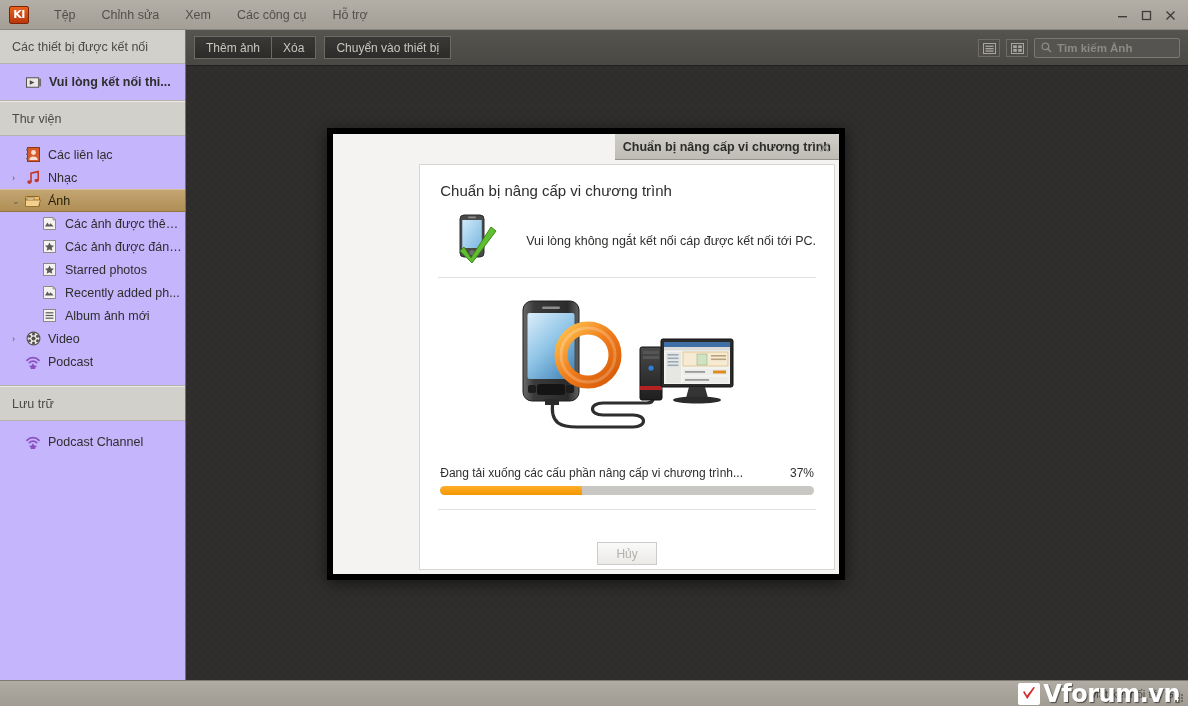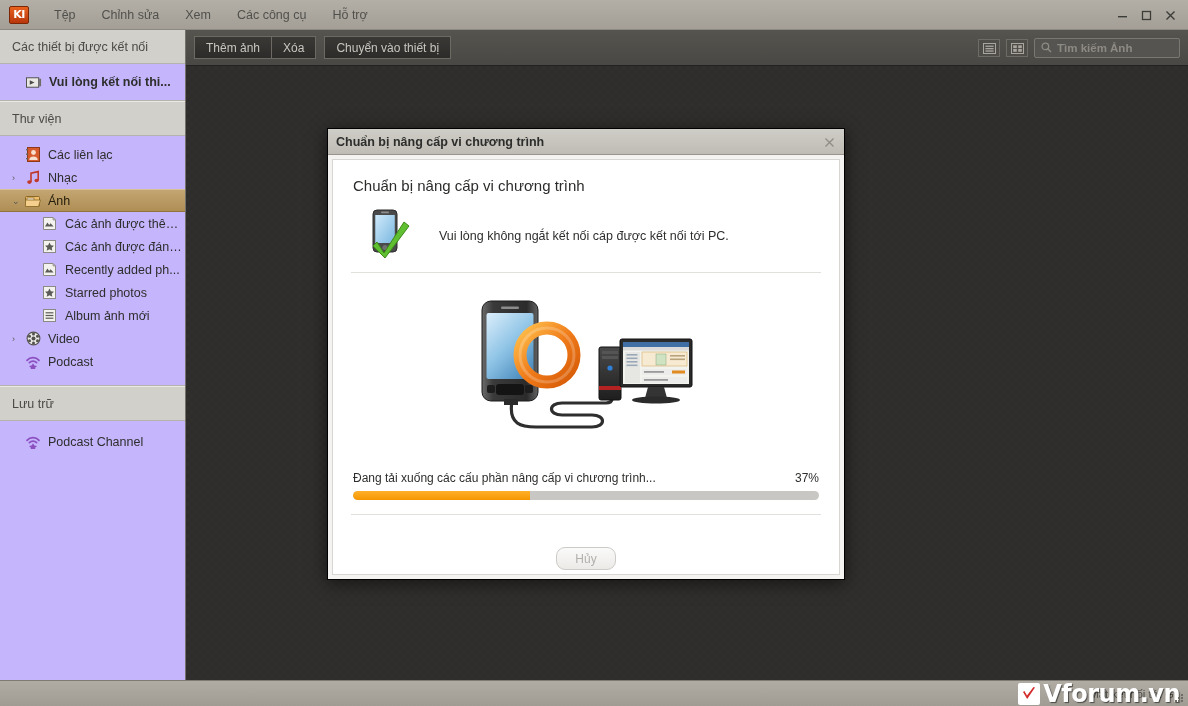--- a/index.html
+++ b/index.html
@@ -195,24 +195,25 @@
     margin-right: 3px;
     display:flex; align-items:center; justify-content:center;
   }
 
   
   .dialog {
     position: absolute;
     left: 327px; top: 128px;
     width: 518px; height: 452px;
     background: #f4f3f1;
-    border: 1px solid #000000;
+    border: 6px solid #000000;
     box-shadow: 0 3px 16px rgba(0,0,0,0.55);
     display: flex; flex-direction: column;
     z-index: 50;
+    align-items: flex-end;
   }
   .dlg-title {
     height: 26px; flex: 0 0 26px;
     background: linear-gradient(to bottom,#cfcdc7 0%, #bfbcb5 100%);
     border-bottom: 1px solid #97948d;
     display: flex; align-items: center;
     padding: 0 8px;
     font-size: 12.5px; font-weight: bold;
     color: #2d2d2b;
     position: relative;
@@ -269,21 +270,21 @@
   .dlg-footer {
     flex: 0 0 60px;
     border-top: 1px solid #e2e0dc;
     margin-top: 14px;
     display: flex; align-items: center; justify-content: center;
   }
   .cancelbtn {
     min-width: 60px; height: 23px;
     background: linear-gradient(to bottom,#fafafa 0%, #eceae7 100%);
     border: 1px solid #cdcbc7;
-    border-radius: 9px;
+    border-radius: 0;
     color: #b2b0ac;
     font-size: 12px;
     display: flex; align-items: center; justify-content: center;
     padding: 0 16px;
     margin-top: 28px;
   }
 </style>
 </head>
 <body>
 
@@ -395,36 +396,36 @@
             <rect x="1.5" y="1.5" width="12" height="12" fill="#f3f2ef" stroke="#8c8a85"></rect>
             <path d="M7.5 3.5 L8.9 6.3 L12 6.7 L9.7 8.8 L10.3 11.8 L7.5 10.3 L4.7 11.8 L5.3 8.8 L3 6.7 L6.1 6.3 Z" fill="#5a5a57"></path>
           </svg>
         </span>
         <span class="lbl">Các ảnh được đánh...</span>
       </div>
 
       <div class="srow child">
         <span class="ico">
           <svg width="15" height="15" viewBox="0 0 15 15">
+            <rect x="1.5" y="1.5" width="12" height="12" fill="#f3f2ef" stroke="#8c8a85"></rect>
+            <path d="M7.5 3.5 L8.9 6.3 L12 6.7 L9.7 8.8 L10.3 11.8 L7.5 10.3 L4.7 11.8 L5.3 8.8 L3 6.7 L6.1 6.3 Z" fill="#5a5a57"></path>
+          </svg>
+        </span>
+        <span class="lbl">Starred photos</span>
+      </div>
+
+      <div class="srow child">
+        <span class="ico">
+          <svg width="15" height="15" viewBox="0 0 15 15">
             <path d="M1.5 1.5 H11 L13.5 4 V13.5 H1.5 Z" fill="#f3f2ef" stroke="#8c8a85"></path>
             <path d="M3 10.5 L5.4 6.6 L7.2 9 L8.6 7.3 L11.6 10.5 Z" fill="#5a5a57"></path>
             <path d="M11 1.5 V4 H13.5 Z" fill="#c9c7c2" stroke="#8c8a85" stroke-width=".7"></path>
           </svg>
         </span>
         <span class="lbl">Recently added ph...</span>
-      </div>
-
-      <div class="srow child">
-        <span class="ico">
-          <svg width="15" height="15" viewBox="0 0 15 15">
-            <rect x="1.5" y="1.5" width="12" height="12" fill="#f3f2ef" stroke="#8c8a85"></rect>
-            <path d="M7.5 3.5 L8.9 6.3 L12 6.7 L9.7 8.8 L10.3 11.8 L7.5 10.3 L4.7 11.8 L5.3 8.8 L3 6.7 L6.1 6.3 Z" fill="#5a5a57"></path>
-          </svg>
-        </span>
-        <span class="lbl">Starred photos</span>
       </div>
 
       <div class="srow child">
         <span class="ico">
           <svg width="15" height="15" viewBox="0 0 15 15">
             <rect x="1.5" y="1.5" width="12" height="12" fill="#f3f2ef" stroke="#8c8a85"></rect>
             <rect x="3.6" y="4.2" width="7.8" height="1.2" fill="#5a5a57"></rect>
             <rect x="3.6" y="6.9" width="7.8" height="1.2" fill="#5a5a57"></rect>
             <rect x="3.6" y="9.6" width="7.8" height="1.2" fill="#5a5a57"></rect>
           </svg>

